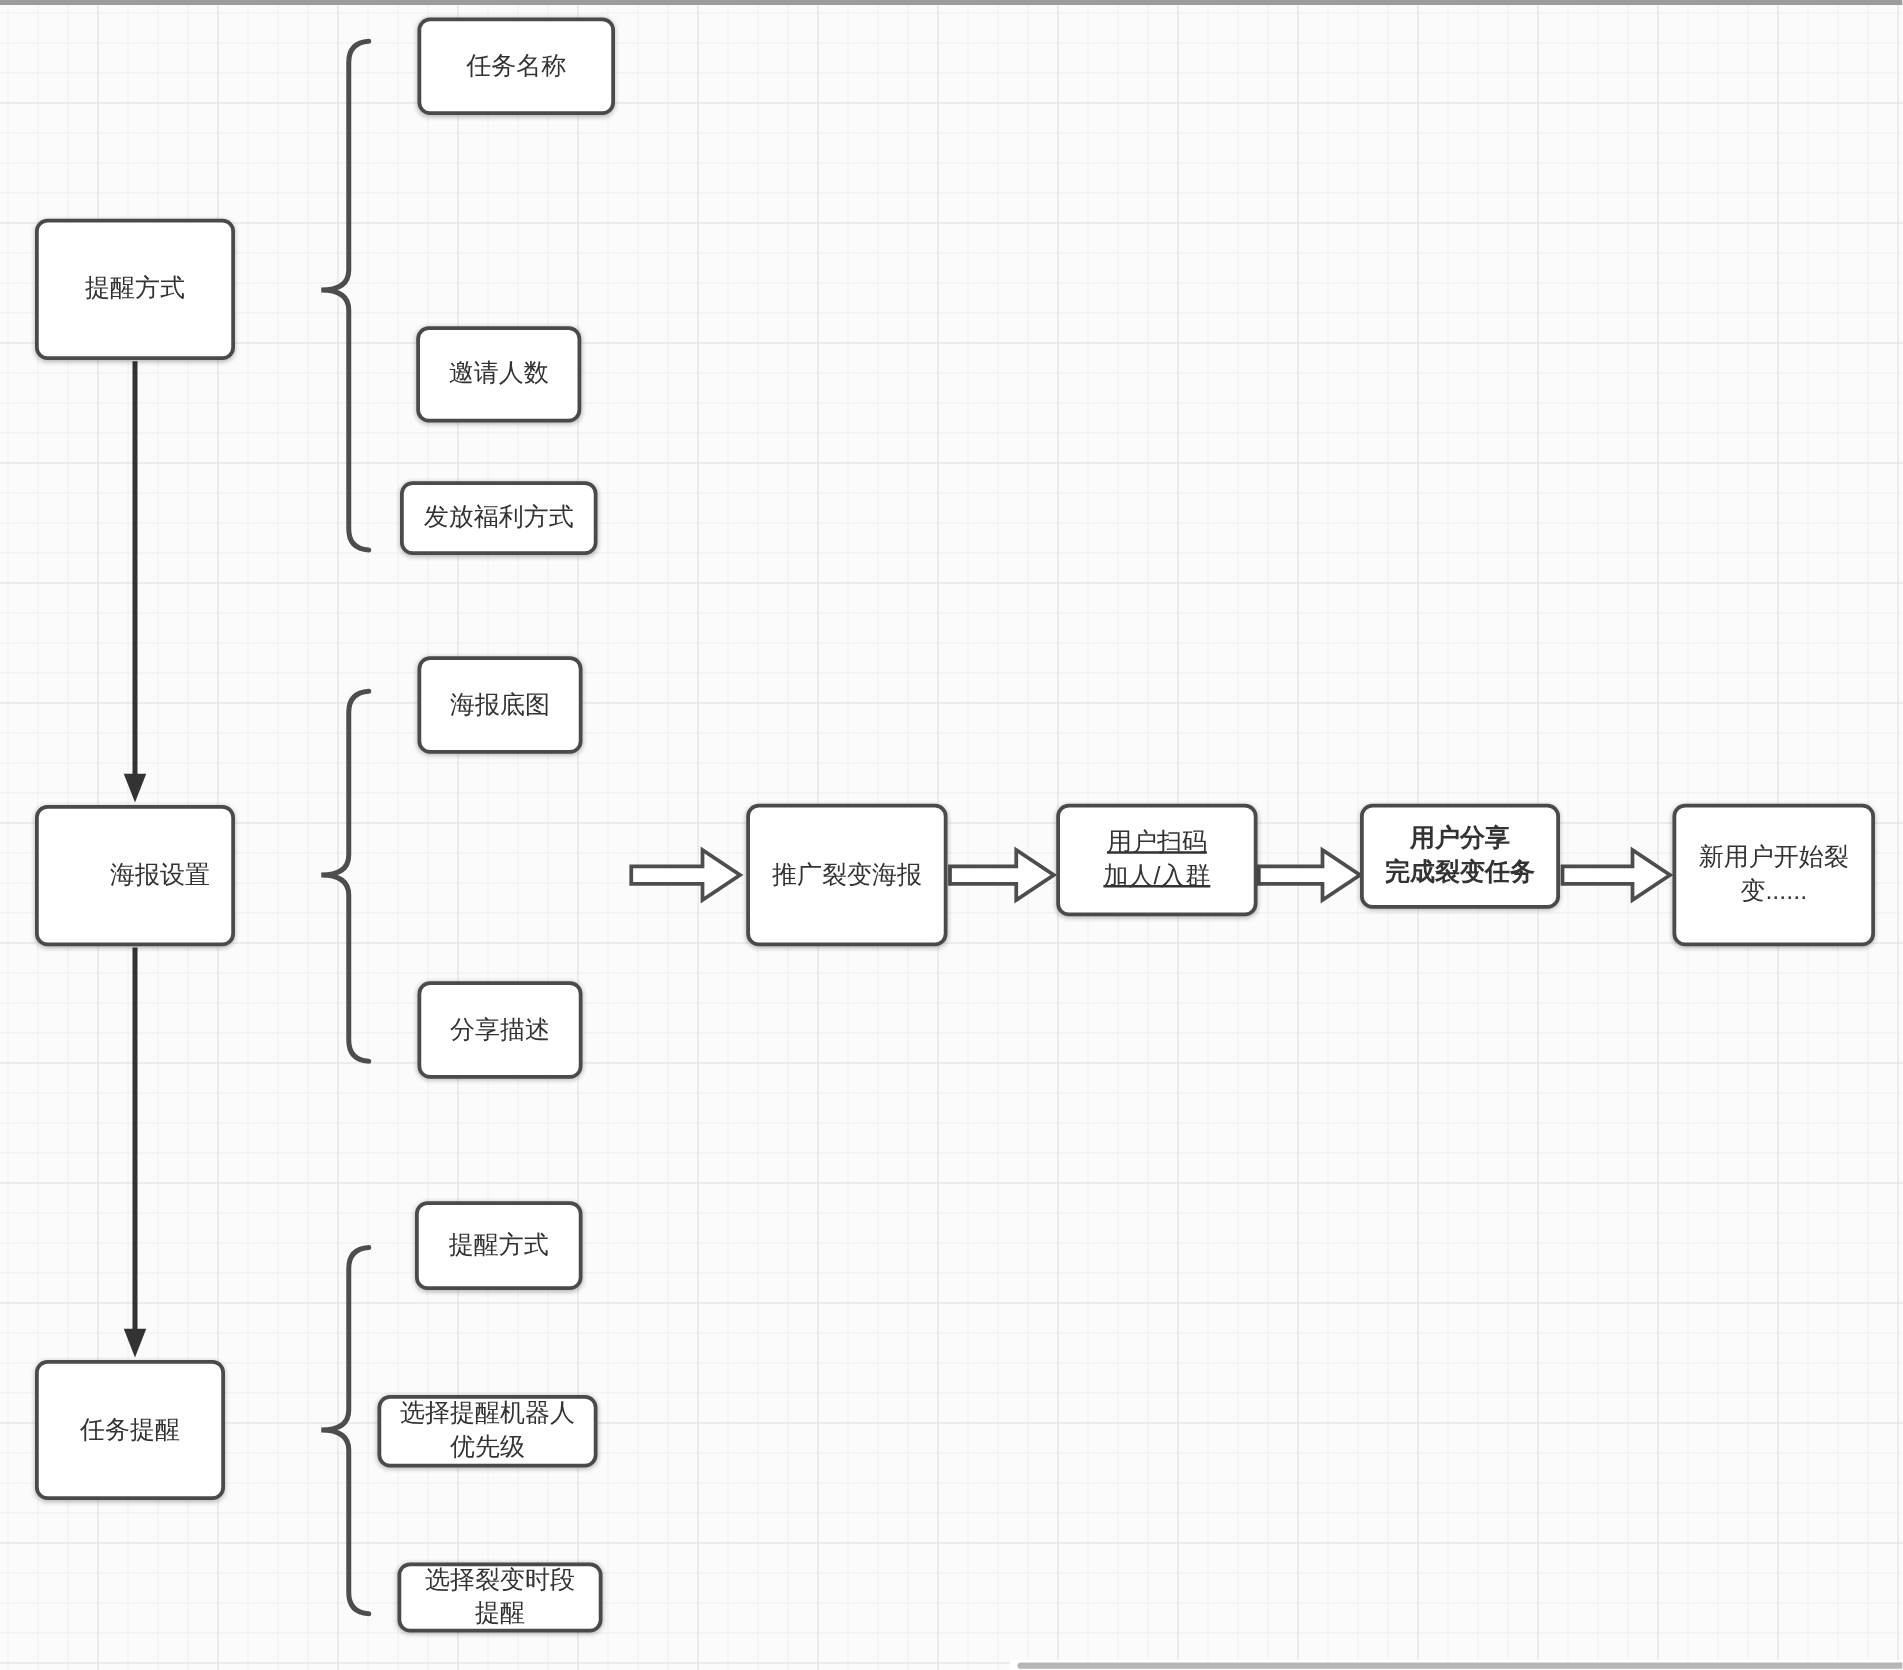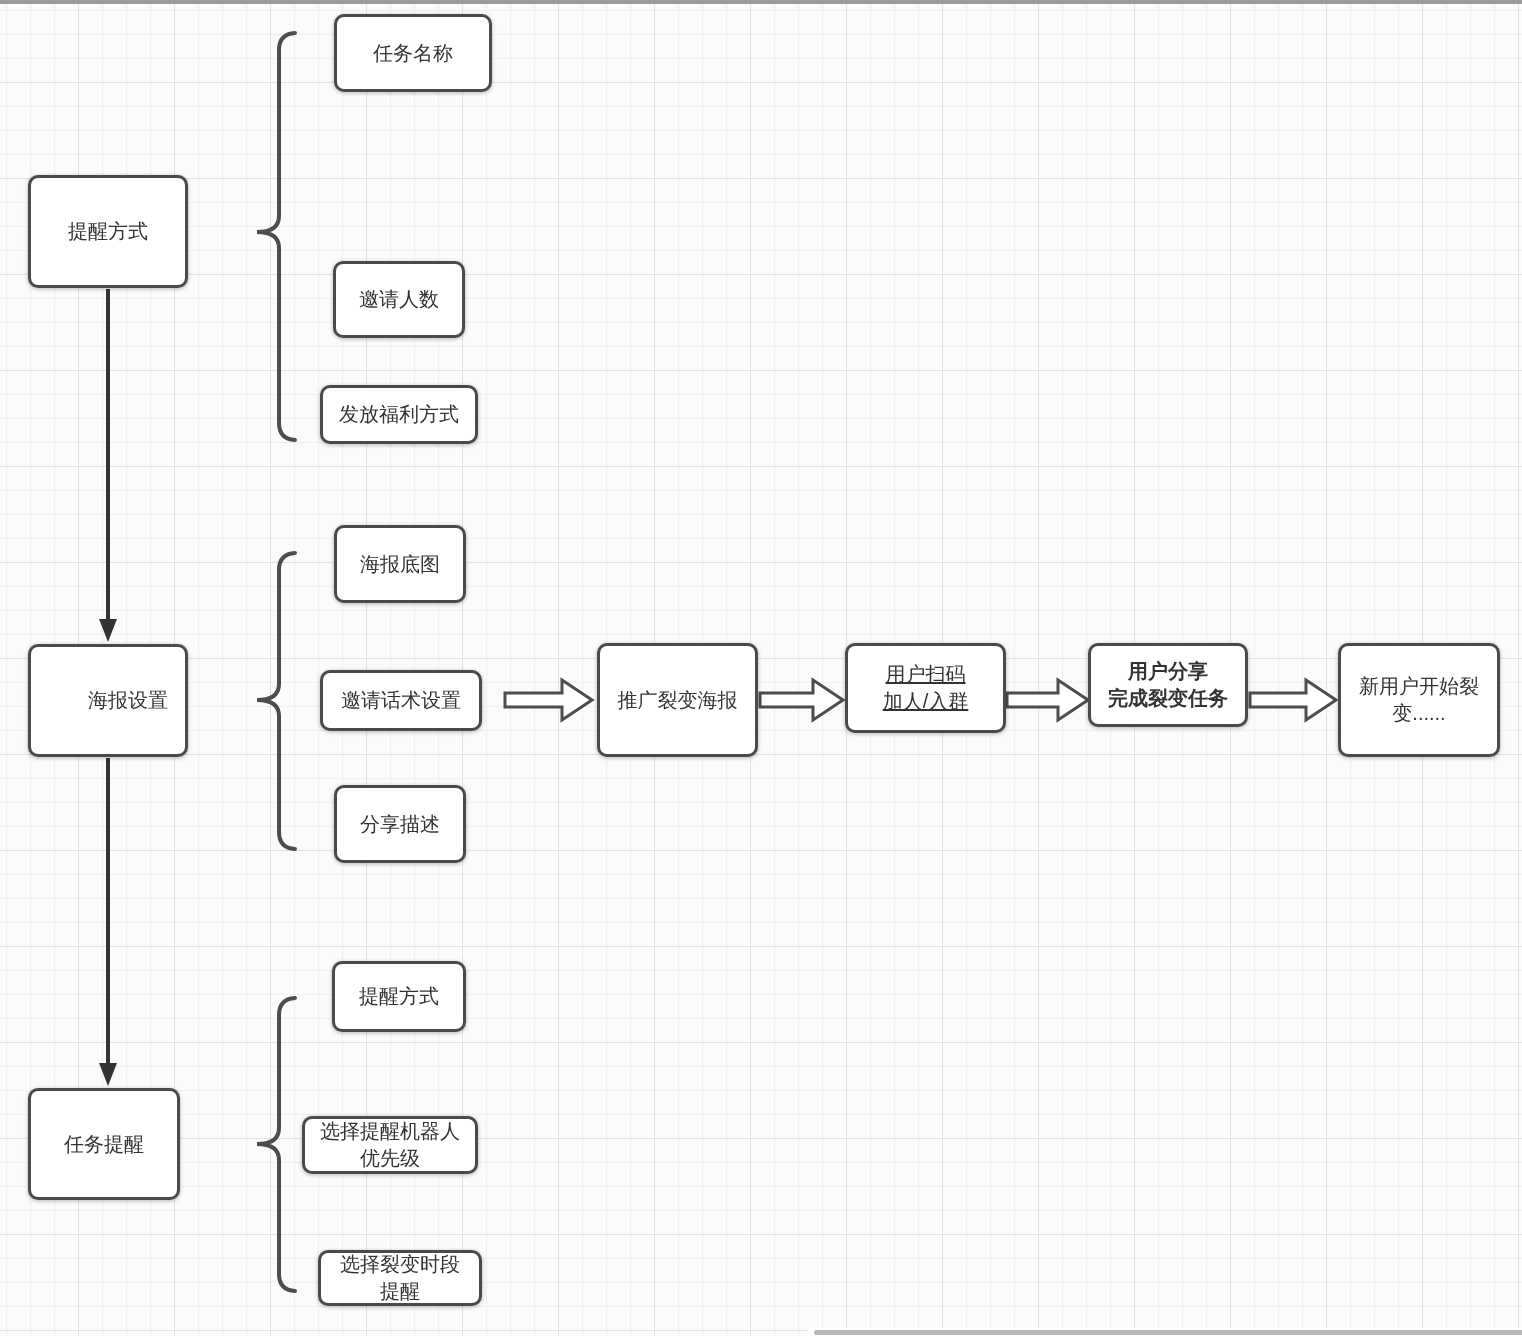--- a/index.html
+++ b/index.html
@@ -105,21 +105,20 @@
 
   <div class="node" style="left:334px; top:14px; width:158px; height:78px;">任务名称</div>
 
 
   <div class="node" style="left:333px; top:261px; width:132px; height:77px;">邀请人数</div>
 
   <div class="node" style="left:320px; top:385px; width:158px; height:59px;">发放福利方式</div>
 
   <div class="node" style="left:334px; top:525px; width:132px; height:78px;">海报底图</div>
 
-  <div class="node" style="left:320px; top:670px; width:162px; height:61px;">邀请话术设置</div>
 
   <div class="node" style="left:334px; top:785px; width:132px; height:78px;">分享描述</div>
 
   <div class="node" style="left:332px; top:961px; width:134px; height:71px;">提醒方式</div>
 
   <div class="node" style="left:302px; top:1116px; width:176px; height:58px;">选择提醒机器人
 优先级</div>
 
   <div class="node" style="left:318px; top:1250px; width:164px; height:56px;">选择裂变时段
 提醒</div>

